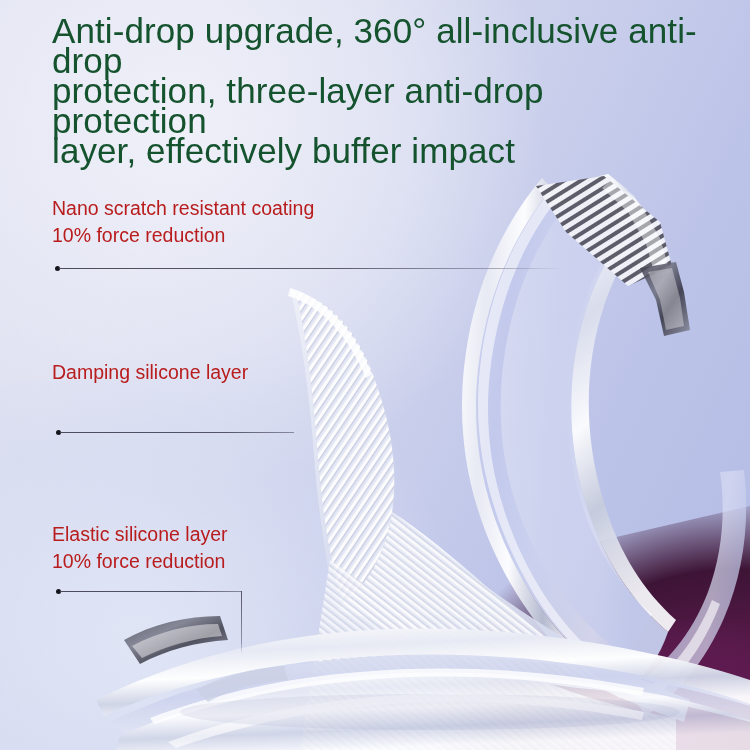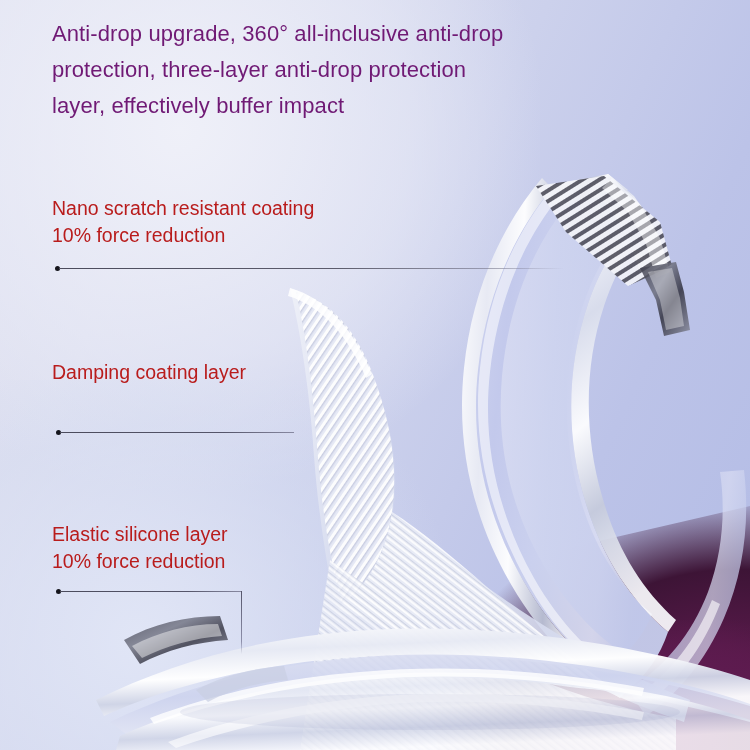--- a/index.html
+++ b/index.html
@@ -55,23 +55,23 @@
     pointer-events: none;
   }
   .product svg { display: block; }
 
   
   .headline {
     position: absolute;
     left: 52px;
     top: 16px;
     width: 650px;
-    color: #701a75;
-    font-size: 22px;
-    line-height: 36px;
+    color: #14532d;
+    font-size: 35px;
+    line-height: 30px;
     letter-spacing: 0.1px;
     white-space: pre-line;
   }
   .callout {
     position: absolute;
     color: #b91c1c;
     font-size: 19.5px;
     line-height: 27px;
   }
   .callout .l1, .callout .l2 { display: block; white-space: pre; }
@@ -286,21 +286,21 @@
   <div class="callout" style="left:52px; top:195px;">
     <span class="l1">Nano scratch resistant coating</span>
     <span class="l2">10% force reduction</span>
   </div>
   <div class="leader" style="left:55px; top:266px; width:510px; height:6px;">
     <span class="dot"></span>
     <span class="seg-h" style="left:4px; width:505px;"></span>
   </div>
 
   <div class="callout" style="left:52px; top:359px;">
-    <span class="l1">Damping coating layer</span>
+    <span class="l1">Damping silicone layer</span>
   </div>
   <div class="leader" style="left:56px; top:430px; width:240px; height:6px;">
     <span class="dot"></span>
     <span class="seg-h solid" style="left:4px; width:234px;"></span>
   </div>
 
   <div class="callout" style="left:52px; top:521px;">
     <span class="l1">Elastic silicone layer</span>
     <span class="l2">10% force reduction</span>
   </div>

